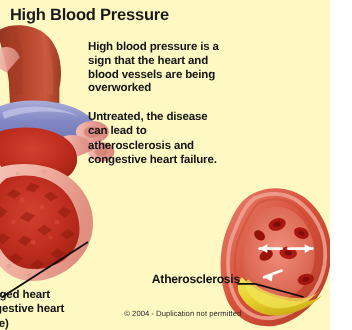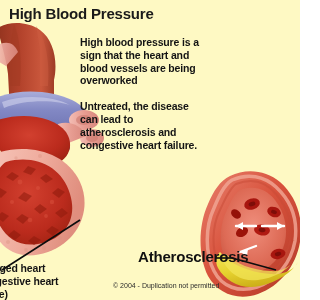--- a/index.html
+++ b/index.html
@@ -54,21 +54,21 @@
     font-size: 10.5px;
     font-weight: bold;
     color: #141414;
     line-height: 13px;
     letter-spacing: -0.15px;
   }
   #athero-label {
     position: absolute;
     left: 138px;
     top: 248px;
-    font-size: 15px;
+    font-size: 11px;
     font-weight: bold;
     color: #111111;
     letter-spacing: -0.2px;
     white-space: nowrap;
   }
   #copyright {
     position: absolute;
     left: 113px;
     top: 282px;
     font-size: 7px;

